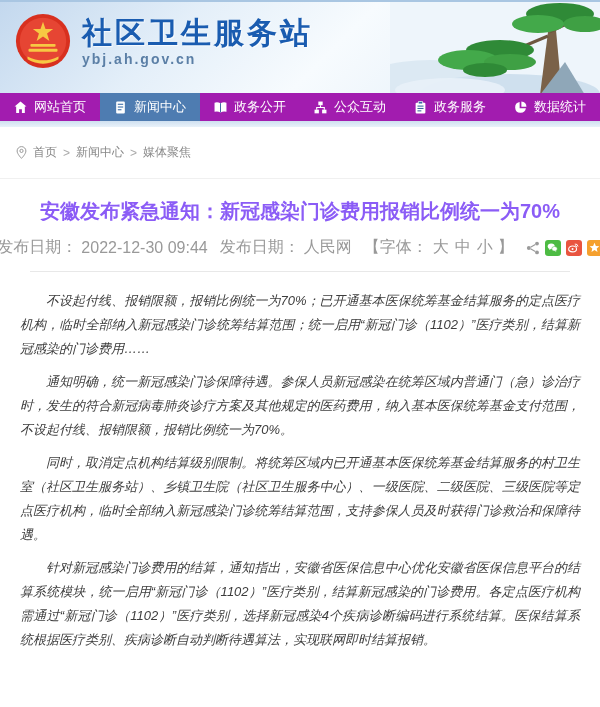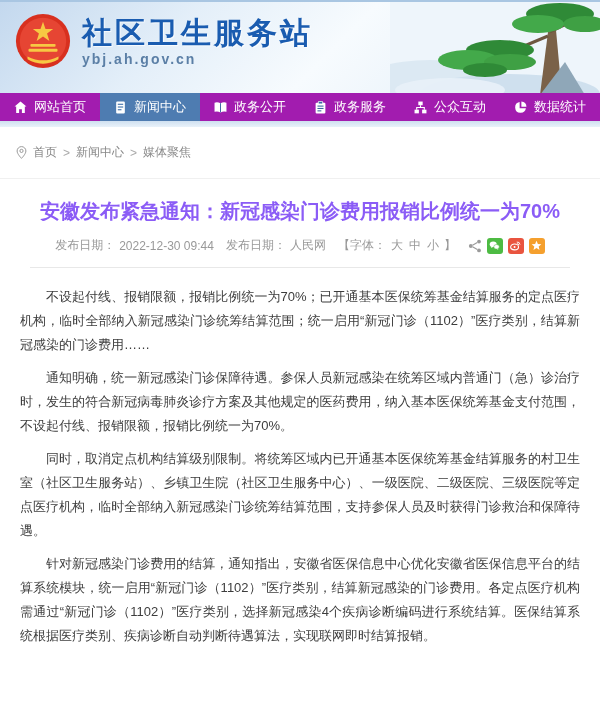--- a/index.html
+++ b/index.html
@@ -34,38 +34,38 @@
     display:flex; align-items:center; gap:6px; padding:0 16px; height:52px;
     font-size:12px; color:#888; background:#fff; border-bottom:1px solid #f0f0f0;
   }
   .crumb { color:#888; text-decoration:none; cursor:pointer; }
   .crumb-sep { color:#aaa; }
   .pin-icon { width:11px; height:13px; }
   
   .article-head { text-align:center; padding:18px 30px 0 30px; }
   .article-title { font-size:20px; font-weight:bold; color:#8b5cf6; line-height:1.4; }
   .article-meta {
-    margin-top:12px; padding-bottom:13px; font-size:12px; color:#999;
+    margin-top:12px; padding-bottom:13px; font-size:16px; color:#999;
     display:flex; align-items:center; justify-content:center; gap:4px; flex-wrap:nowrap;
     border-bottom:1px solid #e8e8e8;
   }
   .meta-seg { white-space:nowrap; }
   .font-size-btn { cursor:pointer; margin:0 1px; }
   .share-row { display:inline-flex; align-items:center; gap:5px; margin-left:8px; }
   .share-glyph { width:14px; height:14px; }
   .share-badge { width:16px; height:16px; border-radius:3px; display:flex; align-items:center; justify-content:center; cursor:pointer; }
   .share-badge svg { width:11px; height:11px; }
   .badge-wechat { background:#4dbb43; }
   .badge-weibo  { background:#e9543f; }
   .badge-fav    { background:#f5a02e; }
   
   .article-body { padding:8px 20px 16px 20px; }
   .article-body p {
     font-size:13px; line-height:24px; color:#3d3d3d;
-    text-indent:2em; margin:9px 0; text-align:justify;
+    text-indent:2em; margin:9px 0; text-align:justify;font-style:italic;
   }
 </style>
 </head>
 <body>
 
 <header class="banner">
   <svg class="pine" viewBox="0 0 210 93" preserveAspectRatio="none">
     <rect x="0" y="0" width="210" height="93" fill="#eef5fb"></rect>
     <ellipse cx="40" cy="80" rx="70" ry="22" fill="#dce9f3"></ellipse>
     <ellipse cx="120" cy="92" rx="90" ry="20" fill="#cfe0ee"></ellipse>
@@ -116,36 +116,36 @@
   </a>
   <a class="nav-item">
     <svg class="nav-icon" viewBox="0 0 12 12">
         <path d="M0.5 1.5 Q3.2 0.5 6 2 Q8.8 0.5 11.5 1.5 V10 Q8.8 9 6 10.5 Q3.2 9 0.5 10 Z" fill="#fff"></path>
         <path d="M6 2 V10.5" stroke="#3a67a2" stroke-width="0.9"></path>
       </svg>
     <span>政务公开</span>
   </a>
   <a class="nav-item">
     <svg class="nav-icon" viewBox="0 0 12 12">
+        <rect x="4" y="0.5" width="4" height="3.4" fill="#fff"></rect>
+        <rect x="0.5" y="8" width="4" height="3.4" fill="#fff"></rect>
+        <rect x="7.5" y="8" width="4" height="3.4" fill="#fff"></rect>
+        <path d="M6 4 V6 M2.5 8 V6 H9.5 V8" stroke="#fff" stroke-width="1" fill="none"></path>
+      </svg>
+    <span>公众互动</span>
+  </a>
+  <a class="nav-item">
+    <svg class="nav-icon" viewBox="0 0 12 12">
         <rect x="1.5" y="1.5" width="9" height="10" rx="1" fill="#fff"></rect>
         <rect x="4" y="0.3" width="4" height="2.4" rx="0.8" fill="#3a67a2" stroke="#fff" stroke-width="0.8"></rect>
         <rect x="3.2" y="4.2" width="5.6" height="1" fill="#3a67a2"></rect>
         <rect x="3.2" y="6.4" width="5.6" height="1" fill="#3a67a2"></rect>
         <rect x="3.2" y="8.6" width="3.6" height="1" fill="#3a67a2"></rect>
       </svg>
     <span>政务服务</span>
-  </a>
-  <a class="nav-item">
-    <svg class="nav-icon" viewBox="0 0 12 12">
-        <rect x="4" y="0.5" width="4" height="3.4" fill="#fff"></rect>
-        <rect x="0.5" y="8" width="4" height="3.4" fill="#fff"></rect>
-        <rect x="7.5" y="8" width="4" height="3.4" fill="#fff"></rect>
-        <path d="M6 4 V6 M2.5 8 V6 H9.5 V8" stroke="#fff" stroke-width="1" fill="none"></path>
-      </svg>
-    <span>公众互动</span>
   </a>
   <a class="nav-item">
     <svg class="nav-icon" viewBox="0 0 12 12">
         <path d="M5.2 1 A5 5 0 1 0 11 6.8 L5.2 6.8 Z" fill="#fff"></path>
         <path d="M6.8 0.5 A5 5 0 0 1 11.5 5.2 L6.8 5.2 Z" fill="#fff"></path>
       </svg>
     <span>数据统计</span>
   </a>
 </nav>
 <div class="nav-strip"></div>

